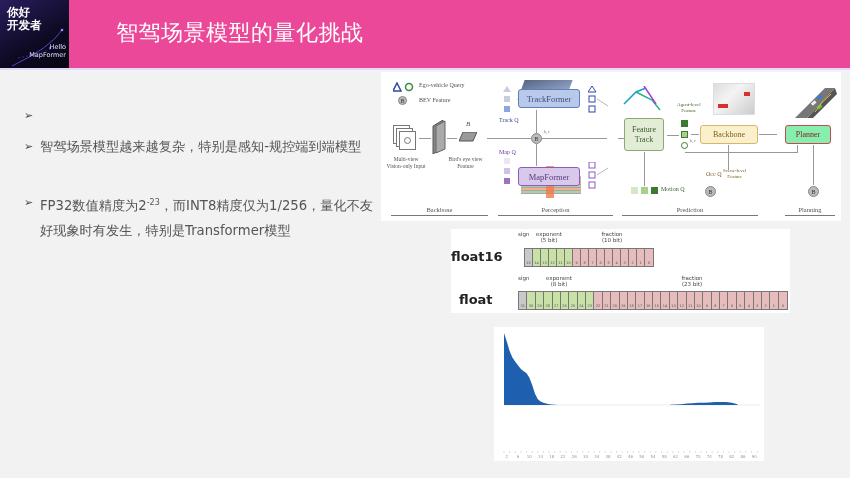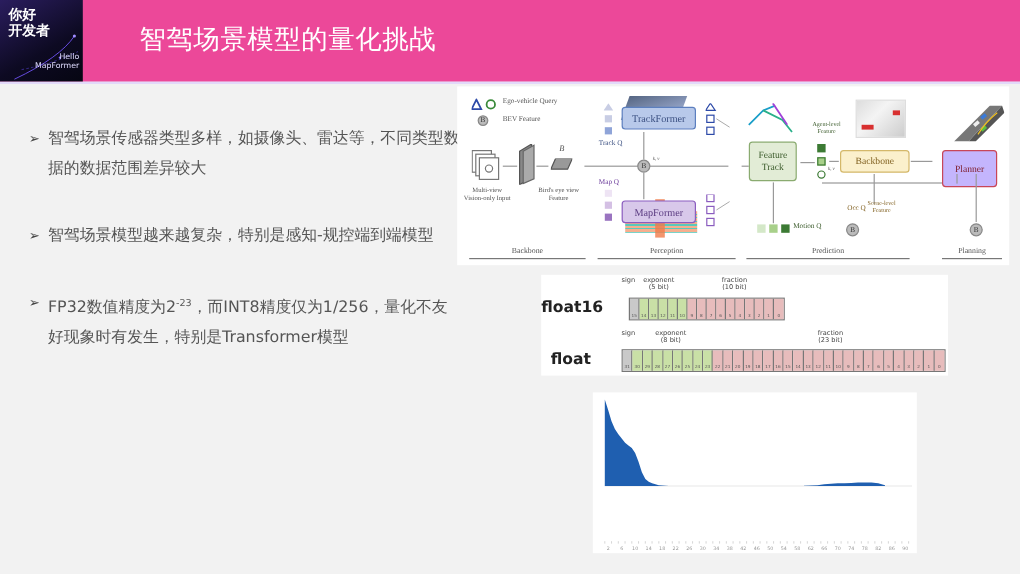--- a/index.html
+++ b/index.html
@@ -68,21 +68,20 @@
         <div>MapFormer</div>
       </div>
     </div>
     <div class="header-title">智驾场景模型的量化挑战</div>
   </div>
   <div class="header-underline"></div>
 
   <div class="bullets">
     <div class="bullet">
       <span class="arrow">➢</span>
-      <span>智驾场景传感器类型多样，如摄像头、雷达等，不同类型数据的数据范围差异较大</span>
     </div>
     <div class="bullet">
       <span class="arrow">➢</span>
       <span>智驾场景模型越来越复杂，特别是感知-规控端到端模型</span>
     </div>
     <div class="bullet">
       <span class="arrow">➢</span>
       <span>FP32数值精度为2</span><sup>-23</sup><span>，而INT8精度仅为1/256，量化不友好现象时有发生，特别是Transformer模型</span>
     </div>
   </div>
@@ -214,21 +213,21 @@
     <div class="line" style="left:378px;top:62px;width:18px;height:1px"></div>
 
     <svg style="position:absolute;left:414px;top:16px" width="42" height="30">
       <polygon points="12,30 40,0 42,6 18,30" fill="#555"></polygon>
       <polygon points="0,30 30,0 40,0 12,30" fill="#777"></polygon>
       <rect x="22" y="8" width="5" height="3" fill="#3a7ad8" transform="rotate(-40 24 9)"></rect>
       <rect x="16" y="14" width="5" height="3" fill="#eee" transform="rotate(-40 18 15)"></rect>
       <rect x="22" y="18" width="5" height="3" fill="#5ac040" transform="rotate(-40 24 19)"></rect>
       <path d="M20 24 Q26 14 36 6" stroke="#f0c020" stroke-width="1" fill="none"></path>
     </svg>
-    <div class="box" style="left:404px;top:53px;width:46px;height:31px;background:#c4b5fd;border:1.5px solid #c84658;font-size:8px;color:#802030">
+    <div class="box" style="left:404px;top:53px;width:46px;height:19px;background:#86efac;border:1.5px solid #c84658;font-size:8px;color:#802030">
         <span>Planner</span>
       </div>
     <div class="line" style="left:416px;top:73px;width:1px;height:8px"></div>
     <div class="line" style="left:432px;top:73px;width:1px;height:40px"></div>
     <div class="bcircle" style="left:427px;top:114px">
         <span>B</span>
       </div>
 
     <div class="pl-text" style="left:10px;top:134px;width:97px;font-size:6.5px;text-align:center;border-bottom:1px solid #777;line-height:7px;height:10px"><span style="background:#fff;padding:0 3px">Backbone</span></div>
     <div class="pl-text" style="left:117px;top:134px;width:115px;font-size:6.5px;text-align:center;border-bottom:1px solid #777;line-height:7px;height:10px"><span style="background:#fff;padding:0 3px">Perception</span></div>

